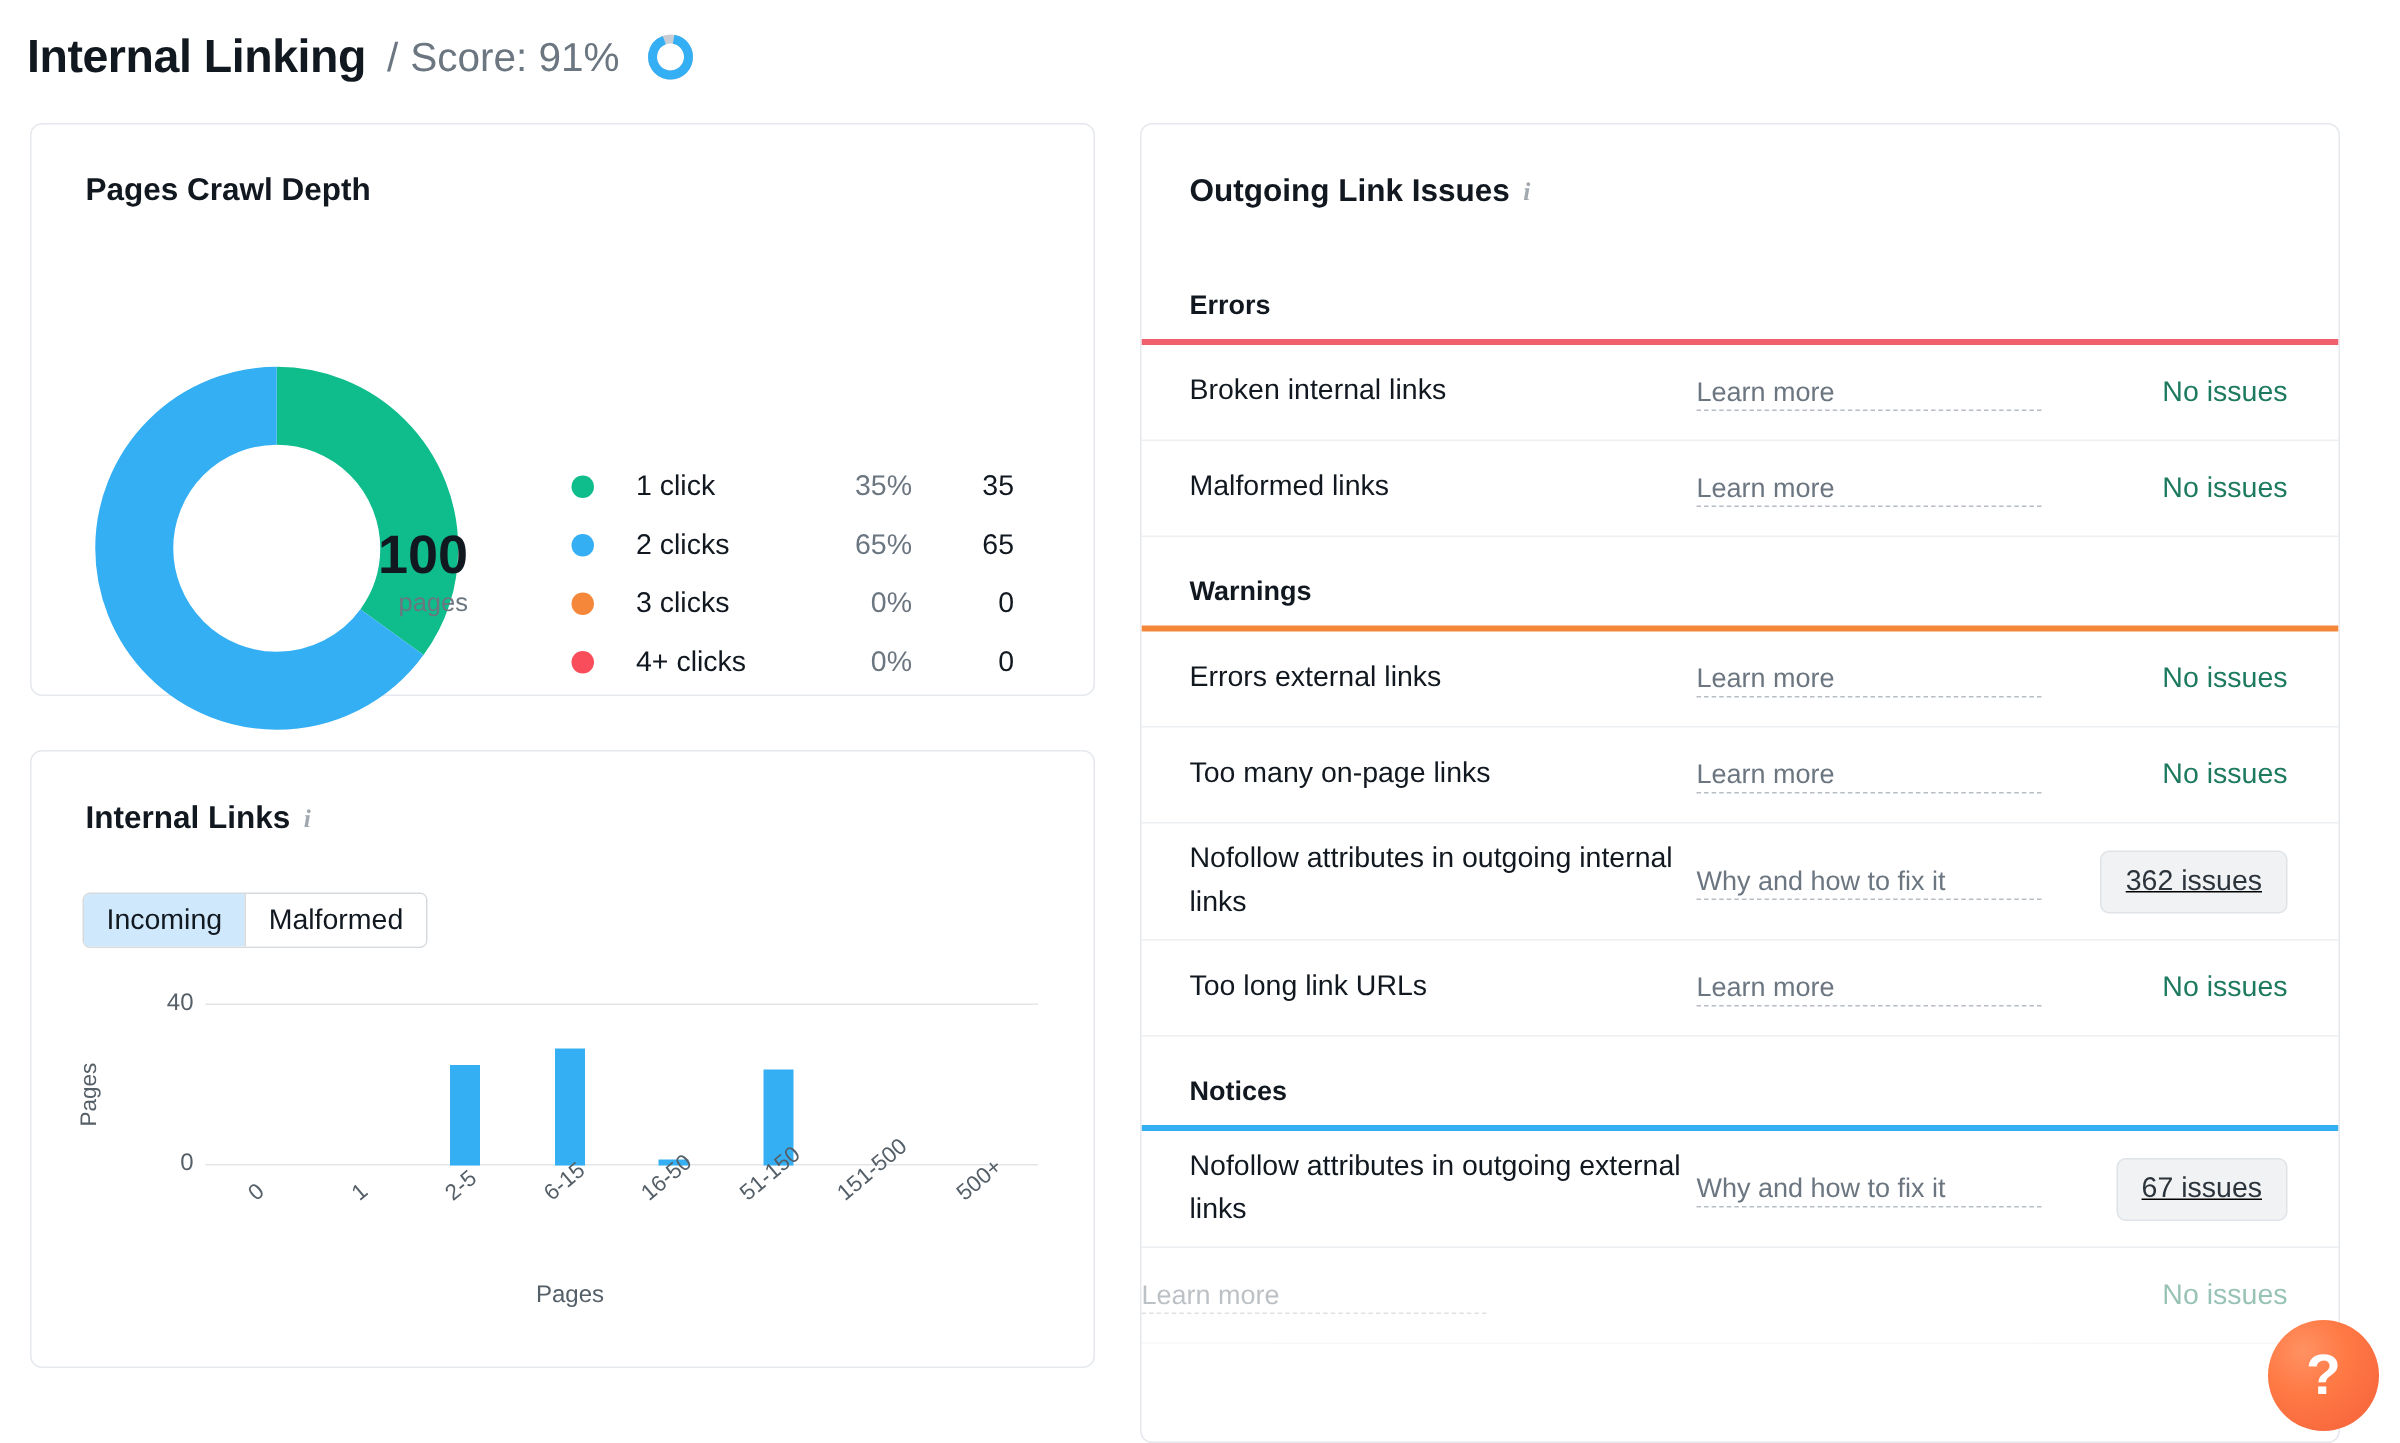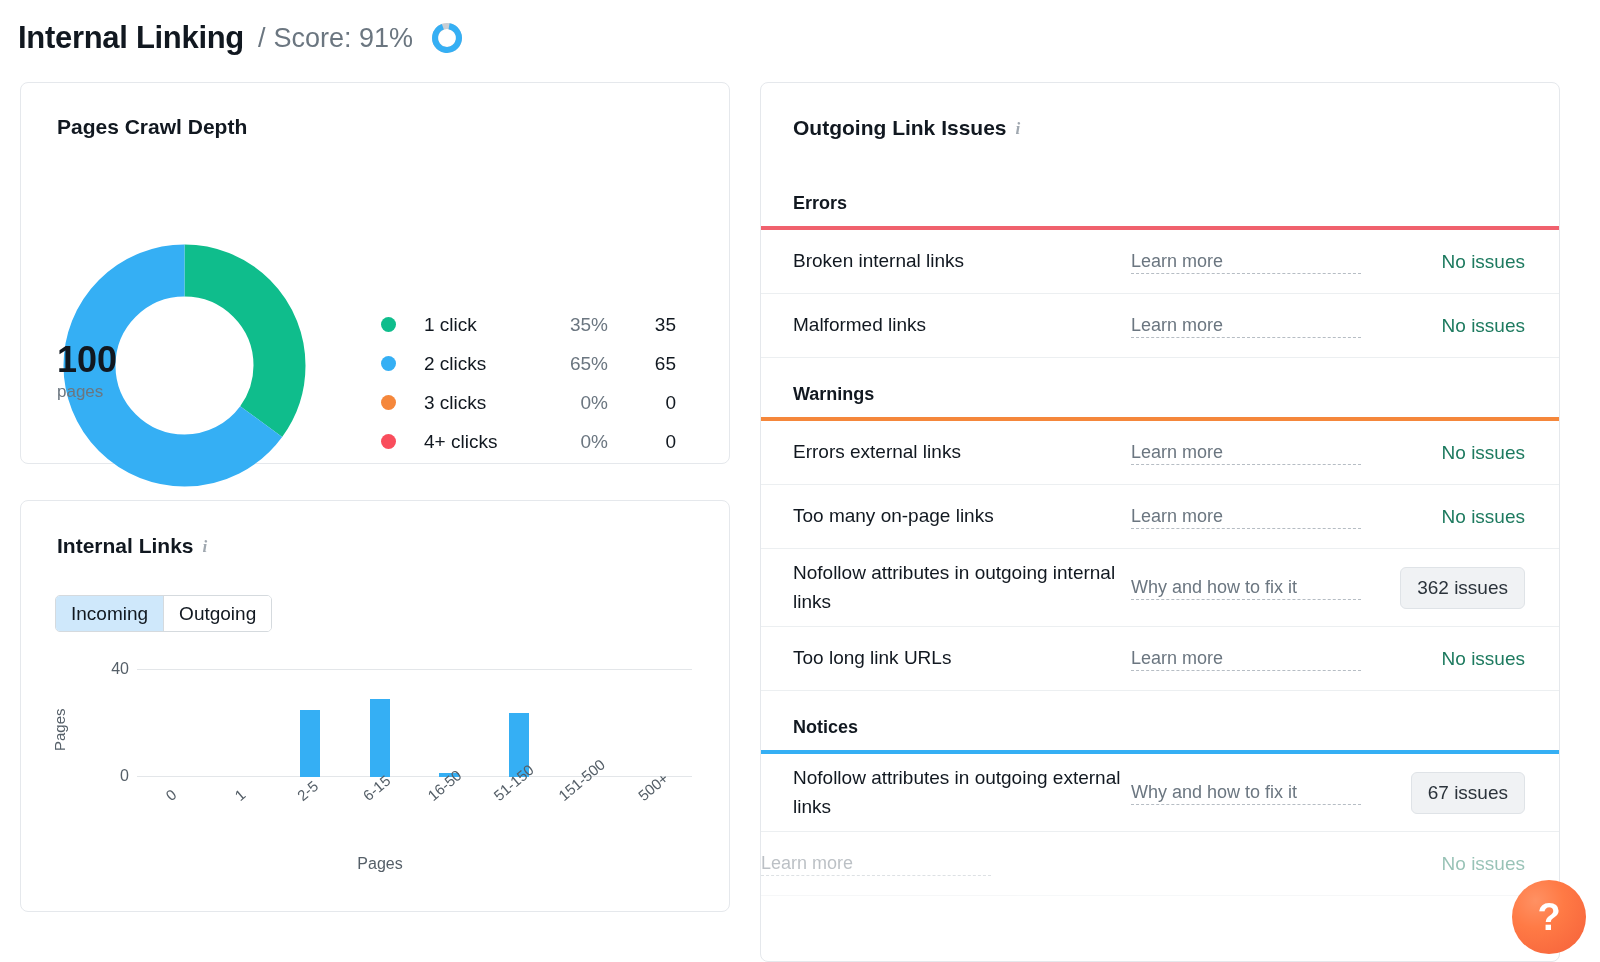--- a/index.html
+++ b/index.html
@@ -59,22 +59,22 @@
     font-style: italic;
     font-size: 17px;
     color: #a0a8b0;
     margin-left: 9px;
     vertical-align: 1px;
   }
 
   
   .donut-wrap { position: absolute; left: 36px; top: 155px; width: 255px; height: 255px; }
   .donut-center {
-    position: absolute; left: 0; top: 6px; width: 255px; height: 255px;
-    display: flex; flex-direction: column; align-items: flex-start; justify-content: center;
+    position: absolute; left: 0; top: 16px; width: 255px; height: 255px;
+    display: flex; flex-direction: column; align-items: flex-end; justify-content: center;
     pointer-events: none;
   }
   .donut-value { font-size: 36px; font-weight: bold; color: #111820; line-height: 1.05; }
   .donut-unit { font-size: 17px; color: #6b7680; margin-top: 3px; }
 
   
   .legend { position: absolute; left: 360px; top: 222px; }
   .legend-row {
     display: flex; align-items: center; height: 39px;
     font-size: 19px; color: #111820;
@@ -152,21 +152,21 @@
     border-bottom: 1px dashed #b6bdc4;
     align-self: center;
     line-height: 1.35;
     cursor: pointer;
   }
   .issue-link-wrap { flex: none; width: 230px; display: flex; }
   .issue-status {
     flex: 1; text-align: right; padding-right: 34px;
     font-size: 19px; color: #1d7a5f;
   }
-  .issue-badge-wrap { flex: 1; display: flex; justify-content: flex-end; padding-right: 34px; }
+  .issue-badge-wrap { flex: 1; display: flex; justify-content: flex-end; padding-right: 34px; text-decoration: underline; }
   .issue-badge {
     display: inline-block; background: #f0f2f4; border: 1px solid #dfe3e7;
     border-radius: 6px; padding: 9px 16px; font-size: 19px; color: #2b333b;
     cursor: pointer;
   }
   .row-faded { opacity: 0.45; }
 
   
   .help-btn {
     position: absolute; right: 14px; bottom: 8px;
@@ -241,21 +241,21 @@
 
   <div class="card" id="card-internal-links">
     <div class="card-title">
       <span>Internal Links</span><span class="info-icon">i</span>
     </div>
   </div>
 
   <div class="toggle">
     <div class="toggle-btn active">Incoming</div>
     <div class="toggle-sep"></div>
-    <div class="toggle-btn">Outgoing</div>
+    <div class="toggle-btn">Malformed</div>
   </div>
 
   <div class="chart">
     <div class="chart-ylabel">Pages</div>
     <div class="plot">
       <div class="gridline" style="top:0"></div>
       <div class="gridline" style="top:107px"></div>
       <div class="ytick" style="top:0">40</div>
       <div class="ytick" style="top:107px">0</div>
       <div class="bars">

